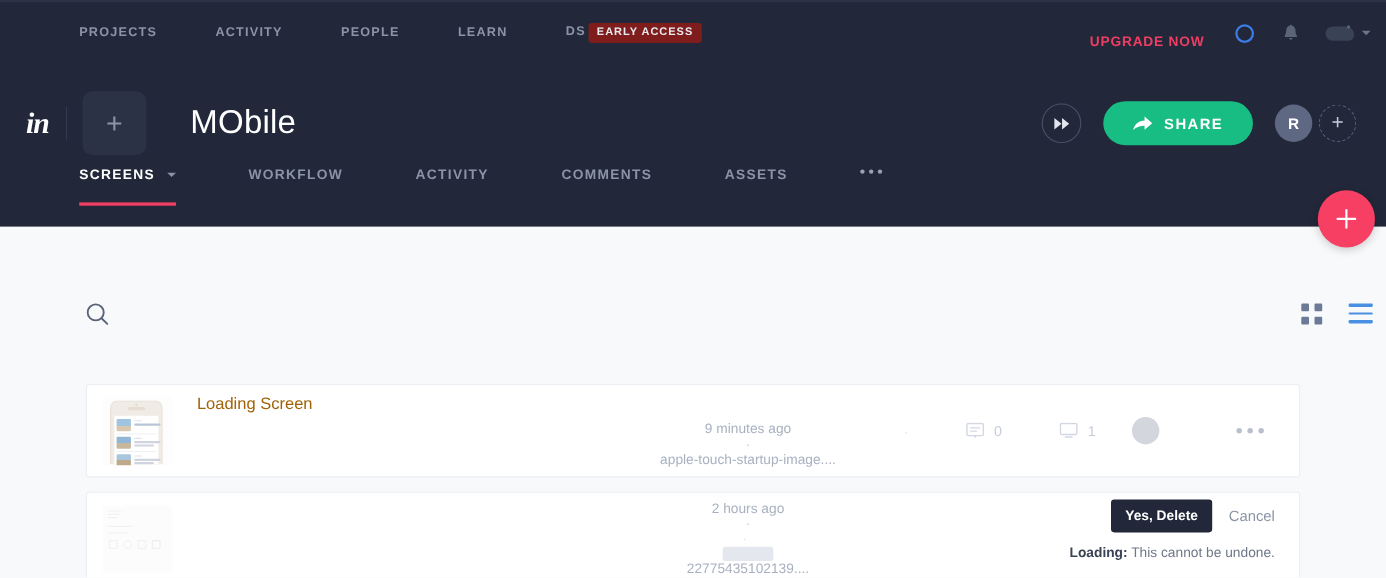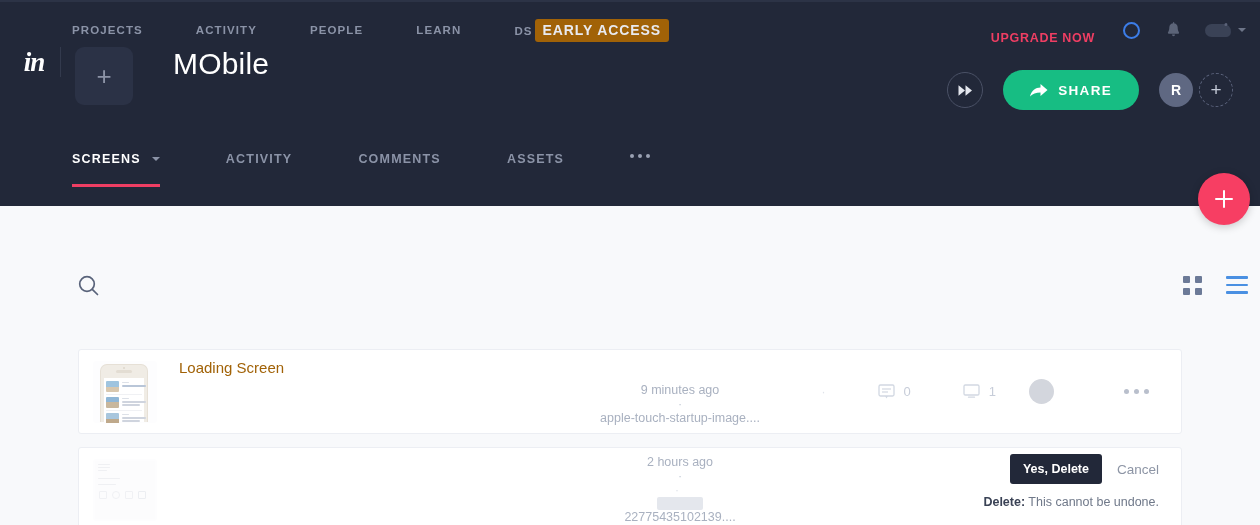--- a/index.html
+++ b/index.html
@@ -25,22 +25,22 @@
     display: flex; align-items: center;
   }
   .gnav-links { display: flex; align-items: center; padding-left: 72px; }
   .gnav-link {
     color: #8b93a7; font-size: 11.5px; letter-spacing: 1.1px;
     font-weight: 600; margin-right: 53px; text-transform: uppercase;
     cursor: pointer; white-space: nowrap;
   }
   .gnav-link.ds { margin-right: 0; }
   .early-badge {
-    display: inline-block; background: #a16207; color: #e8eaf0;
-    font-size: 14px; letter-spacing: .9px; font-weight: 600;
+    display: inline-block; background: #7f1d1d; color: #e8eaf0;
+    font-size: 10px; letter-spacing: .9px; font-weight: 600;
     padding: 3px 8px 4px; border-radius: 3px; margin-left: 2px;
     text-transform: uppercase;
   }
   .gnav-right {
     margin-left: auto; display: flex; align-items: center; padding-right: 14px;
   }
   .upgrade-now {
     color: #ef3e63; font-size: 12.5px; font-weight: 700; letter-spacing: .7px;
     text-transform: uppercase; cursor: pointer; margin-right: 28px; margin-top: 16px;
   }
@@ -52,22 +52,22 @@
   .avatar-blob {
     width: 26px; height: 13px; border-radius: 7px 9px 5px 8px;
     background: #3a4256; margin-right: 7px; transform: skewX(-4deg);
   }
   .blob-dot { position:absolute; width:3px;height:3px;border-radius:50%;background:#5b6379;top:-1px;right:4px;}
   .chev-down { width: 0; height: 0; border-left: 4.5px solid transparent;
     border-right: 4.5px solid transparent; border-top: 4.5px solid #6d7588; cursor:pointer; }
 
   
   .project-bar {
-    position: absolute; top: 45px; left: 0; width: 100%; height: 86px;
-    display: flex; 
+    position: absolute; top: 67px; left: 0; width: 100%; height: 86px;
+    display: flex; align-items: center;
   }
   .inv-logo {
     font-family: "Liberation Serif", serif; font-style: italic; font-weight: 700;
     font-size: 27px; color: #ffffff; padding-left: 12px; width: 56px;
     text-align: center; cursor: pointer; letter-spacing: -1px;
   }
   .divider-v { width: 1px; height: 30px; background: #333a4d; margin: 0 14px 0 4px; }
   .plus-square {
     width: 58px; height: 58px; border-radius: 9px; background: #2b3246;
     display: flex; align-items: center; justify-content: center; cursor: pointer;
@@ -277,20 +277,23 @@
         </div>
         <div class="member-av">R</div>
         <div class="add-member">+</div>
       </div>
     </div>
 
     <div class="tabs">
       <div class="tab active">
         <span>SCREENS</span>
         <span class="tcaret"></span>
+      </div>
+      <div class="tab">
+        <span>WORKFLOW</span>
       </div>
       <div class="tab">
         <span>ACTIVITY</span>
       </div>
       <div class="tab">
         <span>COMMENTS</span>
       </div>
       <div class="tab">
         <span>ASSETS</span>
       </div>
@@ -424,19 +427,19 @@
           <span>22775435102139....</span>
         </div>
       </div>
 
       <div class="confirm">
         <div class="confirm-actions">
           <button class="btn-delete">Yes, Delete</button>
           <button class="btn-cancel">Cancel</button>
         </div>
         <div class="caution">
-          <b>Delete:</b><span> This cannot be undone.</span>
+          <b>Loading:</b><span> This cannot be undone.</span>
         </div>
       </div>
     </div>
 
   </div>
 </div>
 
 </body></html>

